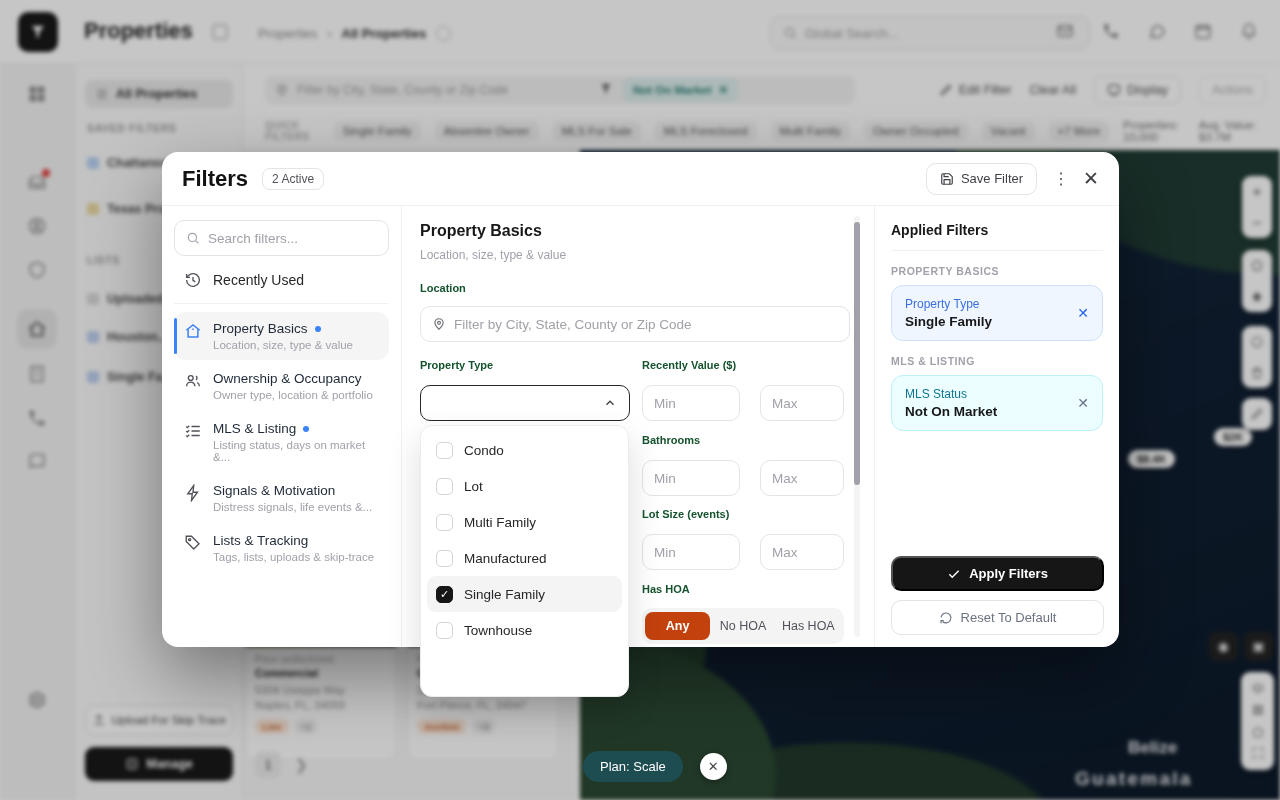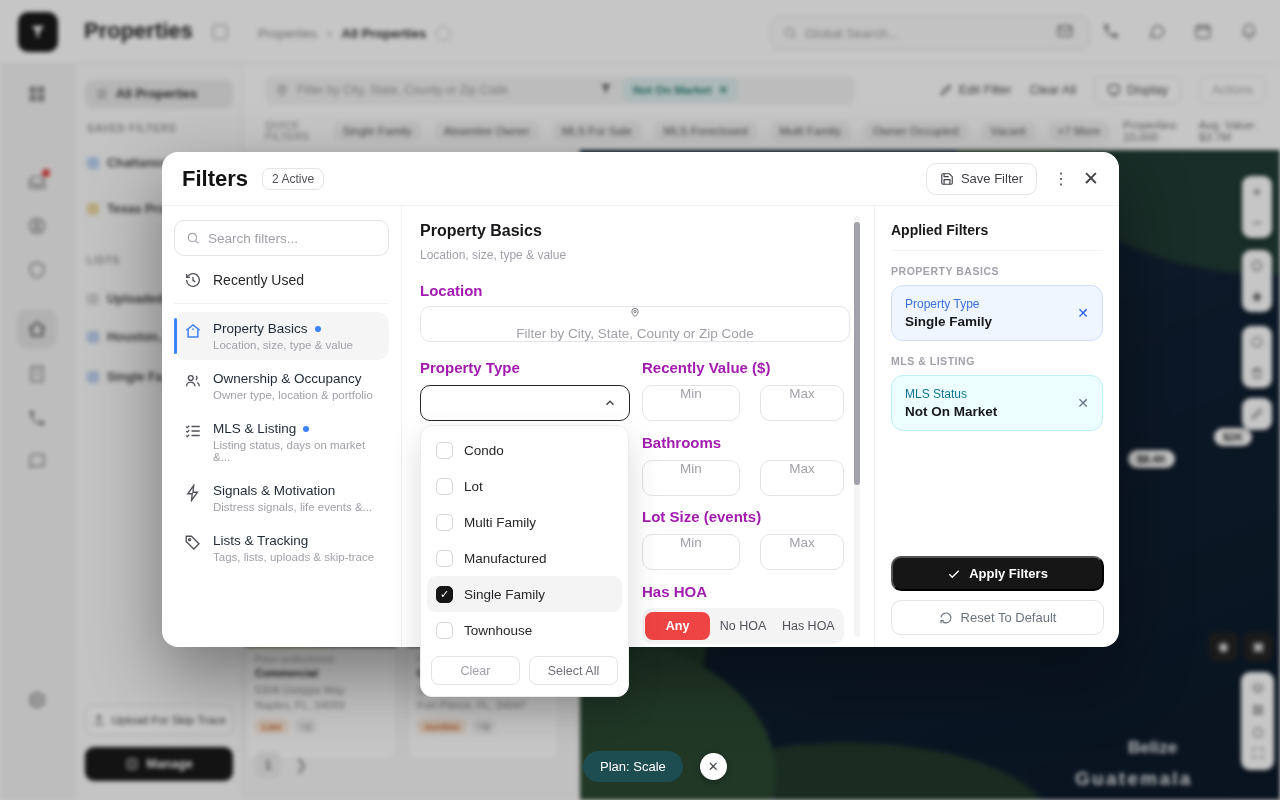--- a/index.html
+++ b/index.html
@@ -99,26 +99,26 @@
   .nav-item .tt { font-size:13.5px; color:#1f2937; font-weight:500; display:flex; align-items:center; gap:7px; }
   .nav-item .dd { font-size:11.5px; color:#a1a1aa; margin-top:3px; }
   .nav-item.active { background:#f5f5f6; }
   .nav-item.active::before { content:""; position:absolute; left:0; top:6px; bottom:6px; width:3px; background:#3b82f6; border-radius:3px; }
   .nav-item.active .ic { color:#3b82f6; }
   .bdot { width:6px; height:6px; background:#3b82f6; border-radius:50%; display:inline-block; }
 
   .m-content { position:absolute; left:240px; top:54px; width:472px; bottom:0; }
   .c-head { position:absolute; left:18px; top:16px; font-size:16px; font-weight:700; color:#18181b; }
   .c-sub { position:absolute; left:18px; top:42px; font-size:12px; color:#a1a1aa; }
-  .f-label { position:absolute; font-size:15px; font-weight:700; color:#a21caf; }
-  .f-input { position:absolute; height:36px; border:1px solid #e4e4e7; border-radius:10px; background:#fff; display:flex; align-items:center; gap:8px; padding:0 11px; color:#a1a1aa; font-size:13.5px;flex-direction:column; }
+  .f-label { position:absolute; font-size:11px; font-weight:700; color:#14532d; }
+  .f-input { position:absolute; height:36px; border:1px solid #e4e4e7; border-radius:10px; background:#fff; display:flex; align-items:center; gap:8px; padding:0 11px; color:#a1a1aa; font-size:13.5px; }
   .select-open { position:absolute; left:18px; top:179px; width:210px; height:36px; border:1.5px solid #27272a; border-radius:10px; display:flex; align-items:center; justify-content:flex-end; padding:0 12px; color:#3f3f46; }
   .seg { position:absolute; left:240px; top:402px; width:202px; height:36px; background:#f4f4f5; border-radius:10px; display:flex; align-items:center; padding:3px; font-size:12.5px; color:#52525b; }
   .seg > div { flex:1; text-align:center; padding:7px 0; border-radius:8px; }
-  .seg .on { background:#ef4444; color:#fff; font-weight:600; }
+  .seg .on { background:#c2410c; color:#fff; font-weight:600; }
   .sb-thumb { position:absolute; left:452px; top:16px; width:6px; height:263px; background:#a1a1aa; border-radius:3px; }
   .sb-track { position:absolute; left:452px; top:10px; width:6px; bottom:10px; background:#f4f4f5; border-radius:3px; }
 
   .dropdown { position:absolute; left:258px; top:273px; width:209px; height:272px; background:#fff; border:1px solid #ececef; border-radius:12px; box-shadow:0 14px 34px rgba(0,0,0,.14); z-index:12; padding:6px; }
   .opt { display:flex; align-items:center; gap:11px; height:36px; padding:0 9px; border-radius:9px; font-size:13.5px; color:#27272a; }
   .opt.sel { background:#f4f4f5; }
   .cb { width:17px; height:17px; border:1.5px solid #d4d4d8; border-radius:5px; background:#fff; flex:none; }
   .cb.on { background:#161616; border-color:#161616; color:#fff; font-size:11px; display:flex; align-items:center; justify-content:center; }
   .dd-foot { display:flex; gap:9px; margin-top:8px; padding:0 4px; }
   .dd-btn { flex:1; height:29px; border:1px solid #e4e4e7; border-radius:8px; background:#fff; font-size:12.5px; color:#71717a; display:flex; align-items:center; justify-content:center; }
@@ -631,28 +631,20 @@
           <span>Manufactured</span>
         </div>
       <div class="opt sel">
           <span class="cb on">✓</span>
           <span>Single Family</span>
         </div>
       <div class="opt">
           <span class="cb"></span>
           <span>Townhouse</span>
         </div>
-      <div class="dd-foot">
-        <button class="dd-btn" style="color:#a1a1aa">
-            <span>Clear</span>
-          </button>
-        <button class="dd-btn">
-            <span>Select All</span>
-          </button>
-      </div>
     </div>
 
     <div class="m-right">
       <div class="ap-title">Applied Filters</div>
 
       <div class="ap-group">PROPERTY BASICS</div>
       <div class="ap-card blue">
         <div>
           <div class="nm">Property Type</div>
           <div class="vl">Single Family</div>

